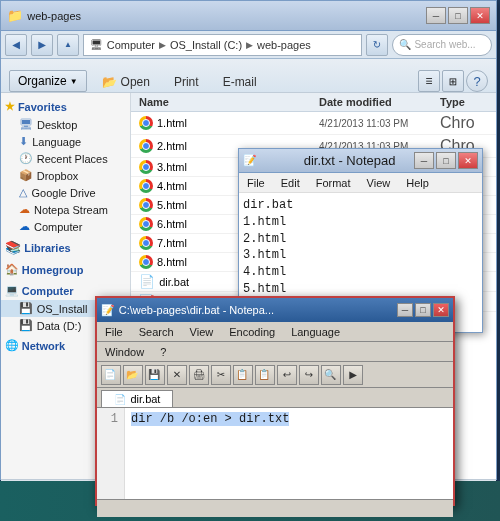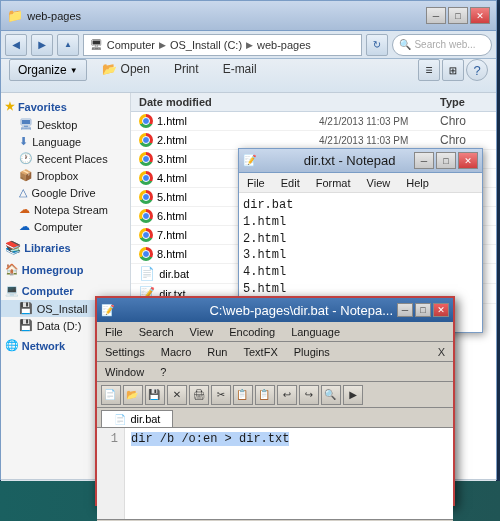--- a/index.html
+++ b/index.html
@@ -106,21 +106,21 @@
       color: #aaa;
       gap: 3px;
     }
 
     
     .toolbar {
       height: 34px;
       background: linear-gradient(to bottom, #e8eef4, #d8e4ef);
       border-bottom: 1px solid #c0ccd8;
       display: flex;
-      align-items: flex-start;
+      align-items: flex-end;
       padding: 0 8px;
       gap: 8px;
     }
     .toolbar-btn {
       padding: 3px 8px;
       background: transparent;
       border: none;
       cursor: pointer;
       font-size: 12px;
       color: #333;
@@ -234,21 +234,21 @@
       border-bottom: 1px solid #f0f0f0;
     }
     .file-cell-name {
       width: 180px;
       padding: 0 8px;
       display: flex;
       align-items: center;
       gap: 4px;
     }
     .file-cell-date { flex: 1; padding: 0 8px; color: #555; font-size: 10px; }
-    .file-cell-type { width: 60px; padding: 0 4px; color: #555; font-size: 12px; }
+    .file-cell-type { width: 60px; padding: 0 4px; color: #555; font-size: 16px; }
     .chrome-icon {
       width: 14px; height: 14px;
       border-radius: 50%;
       background: conic-gradient(#e8302a 0deg 120deg, #34a853 120deg 240deg, #fbbc04 240deg 360deg);
       position: relative;
       display: inline-block;
       flex-shrink: 0;
     }
     .chrome-icon::after {
       content: '';
@@ -342,23 +342,22 @@
     .np2-title {
       height: 24px;
       background: linear-gradient(to bottom, #4a7ab5, #2a5a95);
       display: flex;
       align-items: center;
       padding: 0 4px;
       gap: 4px;
     }
     .np2-title-text {
       flex: 1;
-      font-size: 13px;
+      font-size: 11px;
       color: white;
-      text-align: right;
     }
     .np2-tb-btn {
       width: 16px; height: 14px;
       display: flex; align-items: center; justify-content: center;
       font-size: 9px;
       cursor: pointer;
       border: 1px solid #888;
     }
     .np2-tb-btn.min { background: linear-gradient(to bottom, #e0e0e0, #c0c0c0); color: #333; }
     .np2-tb-btn.max { background: linear-gradient(to bottom, #e0e0e0, #c0c0c0); color: #333; }
@@ -603,20 +602,21 @@
       <div class="sidebar-section">
         <div class="sidebar-header">
           <span style="font-size:11px;">🌐</span>
           <span>Network</span>
         </div>
       </div>
     </div>
 
     <div class="file-list">
       <div class="file-list-header">
+        <div class="col-name">Name</div>
         <div class="col-date">Date modified</div>
         <div class="col-type">Type</div>
       </div>
 
       <div class="file-row">
         <div class="file-cell-name">
           <div class="chrome-icon"></div>
           <span>1.html</span>
         </div>
         <div class="file-cell-date">4/21/2013 11:03 PM</div>
@@ -745,28 +745,20 @@
   </div>
 
   <div class="np2-menu-bar">
     <span class="np2-menu-item">File</span>
     <span class="np2-menu-item">Search</span>
     <span class="np2-menu-item">View</span>
     <span class="np2-menu-item">Encoding</span>
     <span class="np2-menu-item">Language</span>
   </div>
 
-  <div class="np2-menu-bar">
-    <span class="np2-menu-item">Settings</span>
-    <span class="np2-menu-item">Macro</span>
-    <span class="np2-menu-item">Run</span>
-    <span class="np2-menu-item">TextFX</span>
-    <span class="np2-menu-item">Plugins</span>
-    <span class="np2-close-x">X</span>
-  </div>
 
   <div class="np2-menu-bar">
     <span class="np2-menu-item">Window</span>
     <span class="np2-menu-item">?</span>
   </div>
 
   <div class="np2-toolbar">
     <div class="np2-tool-btn">📄</div>
     <div class="np2-tool-btn">📂</div>
     <div class="np2-tool-btn">💾</div>

